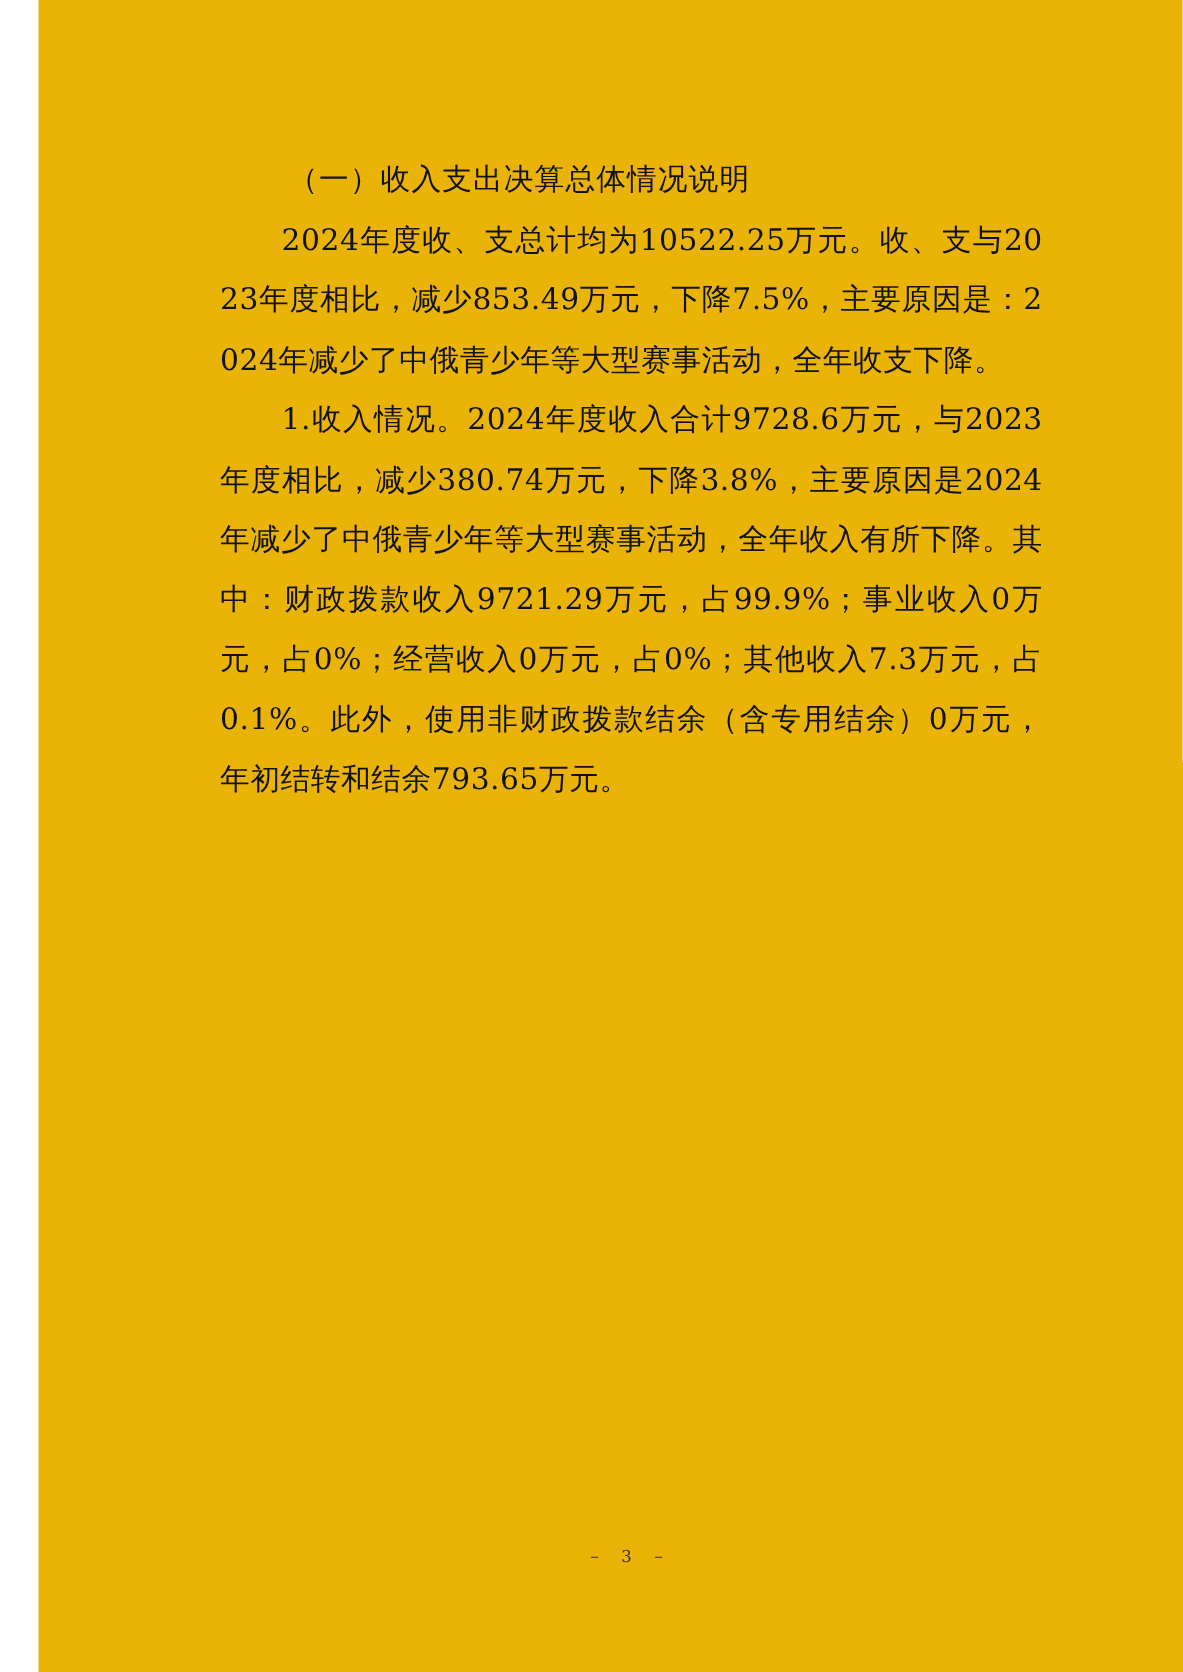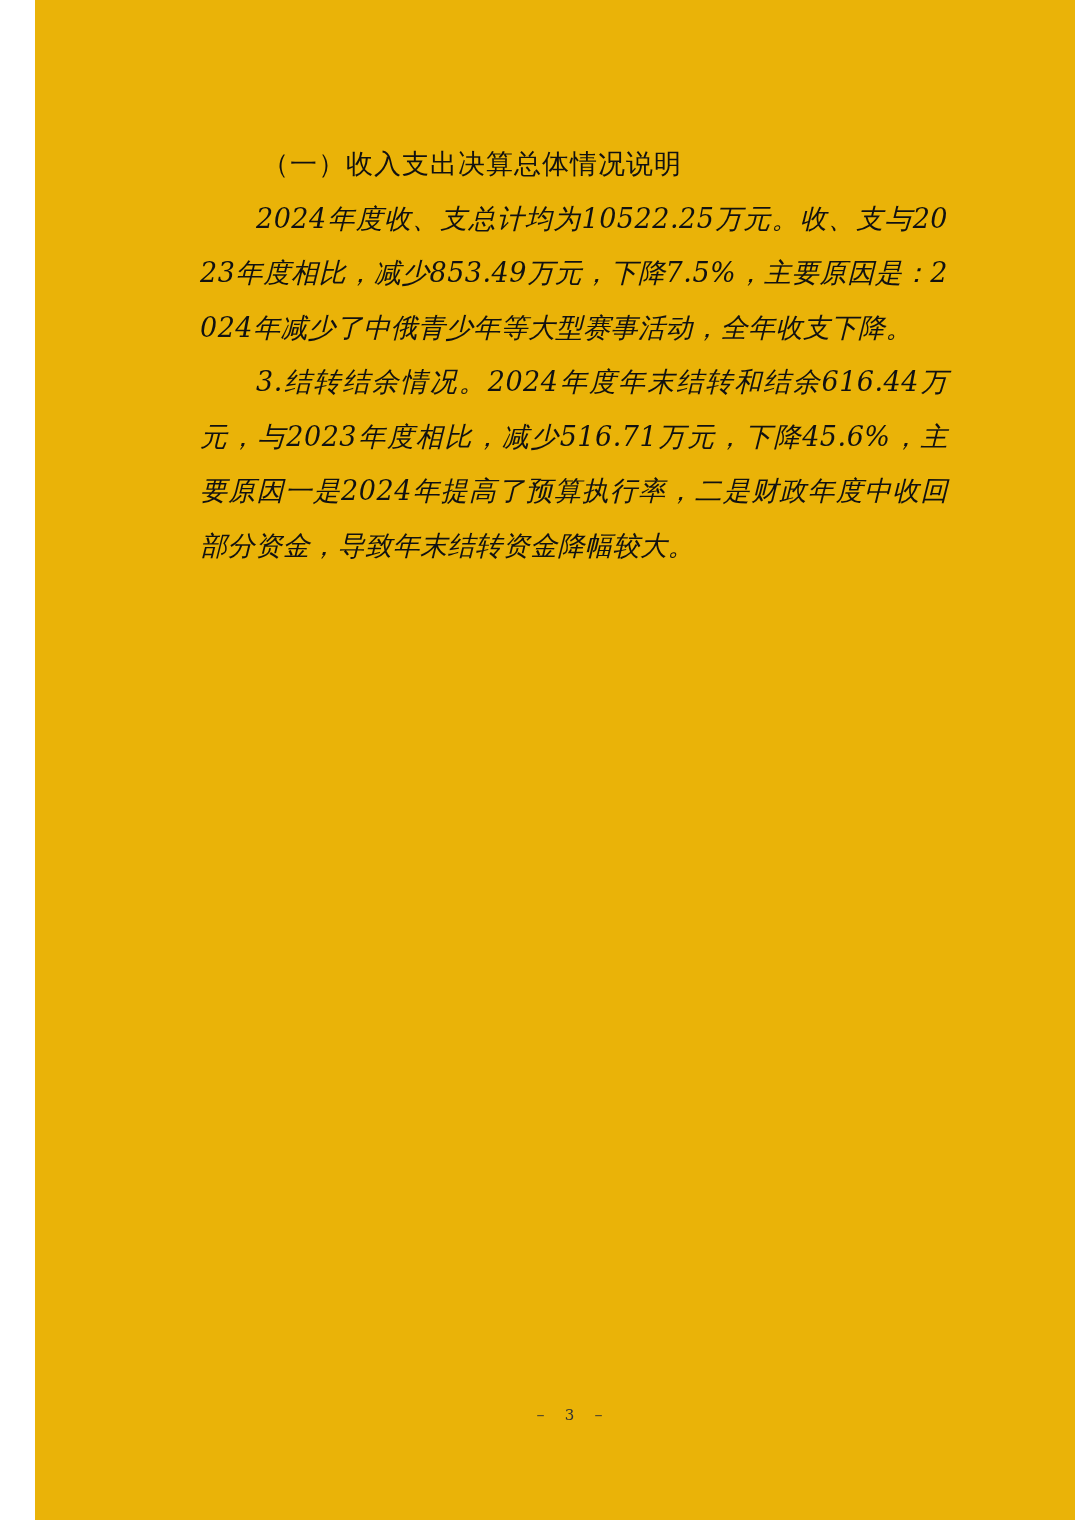--- a/index.html
+++ b/index.html
@@ -34,21 +34,20 @@
       margin: 0;
       font-size: 27px;
       line-height: 54.5px;
       text-align: justify;
       text-align-last: left;
       letter-spacing: 0.5px;
       word-break: break-all;
     }
     .indent {
       text-indent: 56px;
-      font-style: italic;
     }
     .heading {
       margin: 0;
       font-size: 27px;
       line-height: 54.5px;
       padding-left: 62px;
       letter-spacing: 1px;
     }
     .heading.h1 {
       margin-bottom: 0;
@@ -67,16 +66,16 @@
       letter-spacing: 6px;
     }
   </style>
 </head>
 <body>
 
 <div class="page">
   <div class="content">
     <p class="heading h1">（一）收入支出决算总体情况说明</p>
     <p class="para indent">2024年度收、支总计均为10522.25万元。收、支与2023年度相比，减少853.49万元，下降7.5%，主要原因是：2024年减少了中俄青少年等大型赛事活动，全年收支下降。</p>
-    <p class="para indent">3.结转结余情况。2024年度年末结转和结余616.44万元，与2023年度相比，减少516.71万元，下降45.6%，主要原因一是2024年提高了预算执行率，二是财政年度中收回部分资金，导致年末结转资金降幅较大。</p>
+    <p class="para indent">1.收入情况。2024年度收入合计9728.6万元，与2023年度相比，减少380.74万元，下降3.8%，主要原因是2024年减少了中俄青少年等大型赛事活动，全年收入有所下降。其中：财政拨款收入9721.29万元，占99.9%；事业收入0万元，占0%；经营收入0万元，占0%；其他收入7.3万元，占0.1%。此外，使用非财政拨款结余（含专用结余）0万元，年初结转和结余793.65万元。</p>
   </div>
   <div class="page-number">－ 3 －</div>
 </div>
 
 </body></html>

